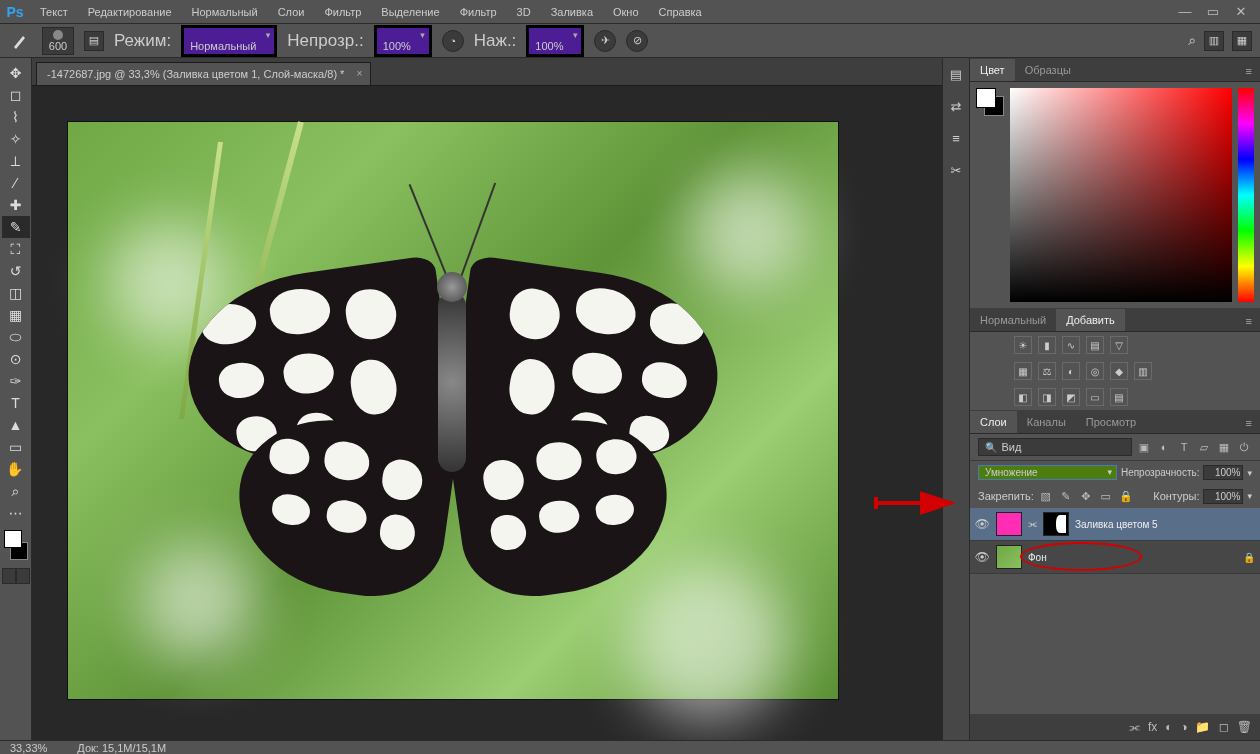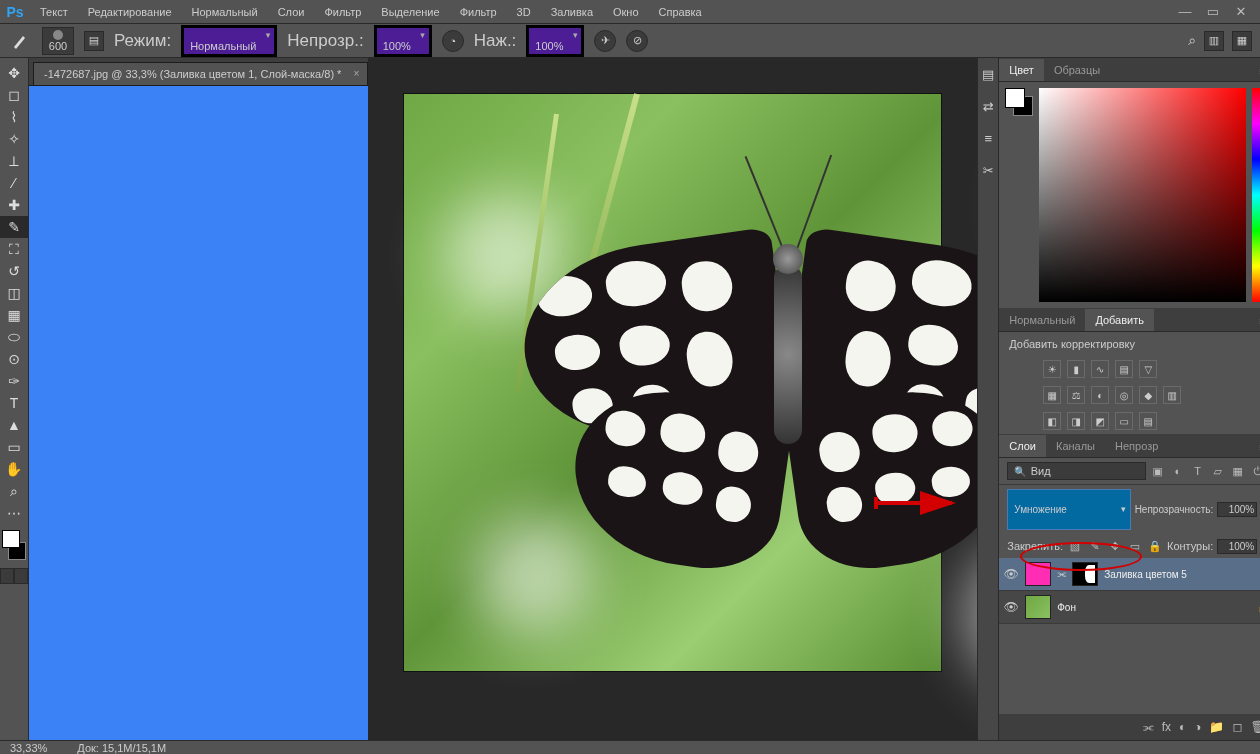--- a/index.html
+++ b/index.html
@@ -25,21 +25,21 @@
 .main{display:flex;height:calc(754px - 24px - 34px - 14px)}
 .toolbox{width:32px;background:#535353;border-right:1px solid #2a2a2a;display:flex;flex-direction:column;align-items:center;padding-top:4px;gap:0}
 .tool{width:28px;height:22px;display:flex;align-items:center;justify-content:center;color:#ddd;font-size:14px}
 .tool.active{background:#2a2a2a}
 .color-chips{position:relative;width:28px;height:30px;margin-top:6px}
 .fg-chip{position:absolute;left:2px;top:0;width:18px;height:18px;background:#fff;border:1px solid #000}
 .bg-chip{position:absolute;right:2px;bottom:0;width:18px;height:18px;background:#000;border:1px solid #888}
 .mode-btns{display:flex;gap:0;margin-top:8px}
 .mode-btn{width:14px;height:16px;border:1px solid #2a2a2a;background:#3b3b3b}
 
-.doc-area{flex:1;display:flex;flex-direction:row;background:#3b82f6}
+.doc-area{flex:1;display:flex;flex-direction:column;background:#f0abfc}
 .doc-tabs{height:28px;background:#3e3e3e;display:flex;align-items:flex-end;border-bottom:1px solid #1c1c1c;padding-left:4px}
 .doc-tab{background:#535353;padding:5px 26px 5px 10px;border:1px solid #1c1c1c;border-bottom:none;font-size:11px;position:relative;color:#ddd}
 .doc-tab .x{position:absolute;right:8px;top:5px;font-size:10px;color:#aaa}
 .canvas-wrap{flex:1;overflow:hidden;background:#282828;display:flex;align-items:flex-start;justify-content:flex-start;padding:36px}
 .canvas{width:770px;height:577px;background:linear-gradient(135deg,#6fa845 0%,#8bc060 25%,#5f9438 50%,#9bcd72 75%,#5a8f34 100%);position:relative;box-shadow:0 0 0 1px #111}
 .blur-spot{position:absolute;width:120px;height:120px;background:rgba(255,255,255,.55);border-radius:50%;filter:blur(28px)}
 .stem{position:absolute;left:230px;top:0;width:6px;height:260px;background:linear-gradient(180deg,#c8e08a,#7fa847);transform:rotate(15deg);transform-origin:top}
 .stem2{position:absolute;left:150px;top:20px;width:5px;height:280px;background:linear-gradient(180deg,#c8e08a,#7fa847);transform:rotate(8deg);transform-origin:top}
 .butterfly{position:absolute;left:100px;top:110px;width:570px;height:370px}
 .bbody{position:absolute;left:270px;top:60px;width:28px;height:180px;background:radial-gradient(circle,#888,#333);border-radius:14px}
@@ -68,21 +68,21 @@
 .sbg{position:absolute;right:0;bottom:0;width:20px;height:20px;background:#000;border:1px solid #888}
 .picker{flex:1;height:214px;background:linear-gradient(to bottom,rgba(0,0,0,0),#000),linear-gradient(to right,#fff,#ff0000);position:relative}
 .hue{width:16px;height:214px;background:linear-gradient(180deg,red,magenta,blue,cyan,lime,yellow,red)}
 .adj-label{font-size:11px;padding:6px 10px}
 .adj-row{display:flex;gap:6px;padding:4px 10px}
 .adj-ic{width:18px;height:18px;border:1px solid #6a6a6a;display:flex;align-items:center;justify-content:center;font-size:10px;color:#ccc}
 .layer-opts{display:flex;align-items:center;gap:4px;padding:4px 8px;border-bottom:1px solid #3a3a3a}
 .search-dd{flex:1;background:#3b3b3b;border:1px solid #2a2a2a;padding:2px 6px;display:flex;align-items:center;gap:4px;font-size:10px}
 .li-ic{width:16px;height:16px;display:flex;align-items:center;justify-content:center;font-size:11px;color:#bbb}
 .blend-row{display:flex;align-items:center;gap:4px;padding:4px 8px}
-.blend-dd{flex:1;background:#0369a1;border:1px solid #4a7ab5;padding:14px 6px;font-size:10px;position:relative}
+.blend-dd{flex:1;background:#4d7c0f;border:1px solid #4a7ab5;padding:1px 6px;font-size:10px;position:relative}
 .blend-dd::after{content:"▾";position:absolute;right:4px;font-size:9px}
 .pct-in{width:40px;background:#3b3b3b;border:1px solid #2a2a2a;padding:1px 2px;font-size:10px;text-align:right}
 .lock-row{display:flex;align-items:center;gap:4px;padding:4px 8px;font-size:10px}
 .layer-list{background:#474747}
 .layer{display:flex;align-items:center;height:33px;border-bottom:1px solid #3a3a3a;padding:0 4px;gap:6px}
 .layer.sel{background:#596e88}
 .eye{width:16px;text-align:center;font-size:12px}
 .thumb{width:26px;height:24px;border:1px solid #222}
 .thumb.pink{background:#ff2db3}
 .thumb.mask{background:#000;position:relative}
@@ -268,21 +268,20 @@
       </div>
       <div class="picker"></div>
       <div class="hue"></div>
     </div>
 
     <div class="panel-tabs">
       <div class="ptab">Нормальный</div>
       <div class="ptab active">Добавить</div>
       <div class="panel-menu">≡</div>
     </div>
-    <div class="adj-label">Добавить корректировку</div>
     <div class="adj-row">
       <div style="width:28px"></div>
       <div class="adj-ic">☀</div>
       <div class="adj-ic">▮</div>
       <div class="adj-ic">∿</div>
       <div class="adj-ic">▤</div>
       <div class="adj-ic">▽</div>
     </div>
     <div class="adj-row">
       <div style="width:28px"></div>
@@ -298,21 +297,21 @@
       <div class="adj-ic">◧</div>
       <div class="adj-ic">◨</div>
       <div class="adj-ic">◩</div>
       <div class="adj-ic">▭</div>
       <div class="adj-ic">▤</div>
     </div>
 
     <div class="panel-tabs">
       <div class="ptab active">Слои</div>
       <div class="ptab">Каналы</div>
-      <div class="ptab">Непрозр</div>
+      <div class="ptab">Просмотр</div>
       <div class="panel-menu">≡</div>
     </div>
     <div class="layer-opts">
       <div class="search-dd">🔍 <span>Вид</span></div>
       <div class="li-ic">▣</div>
       <div class="li-ic">◐</div>
       <div class="li-ic">T</div>
       <div class="li-ic">▱</div>
       <div class="li-ic">▦</div>
       <div class="li-ic">⏻</div>

